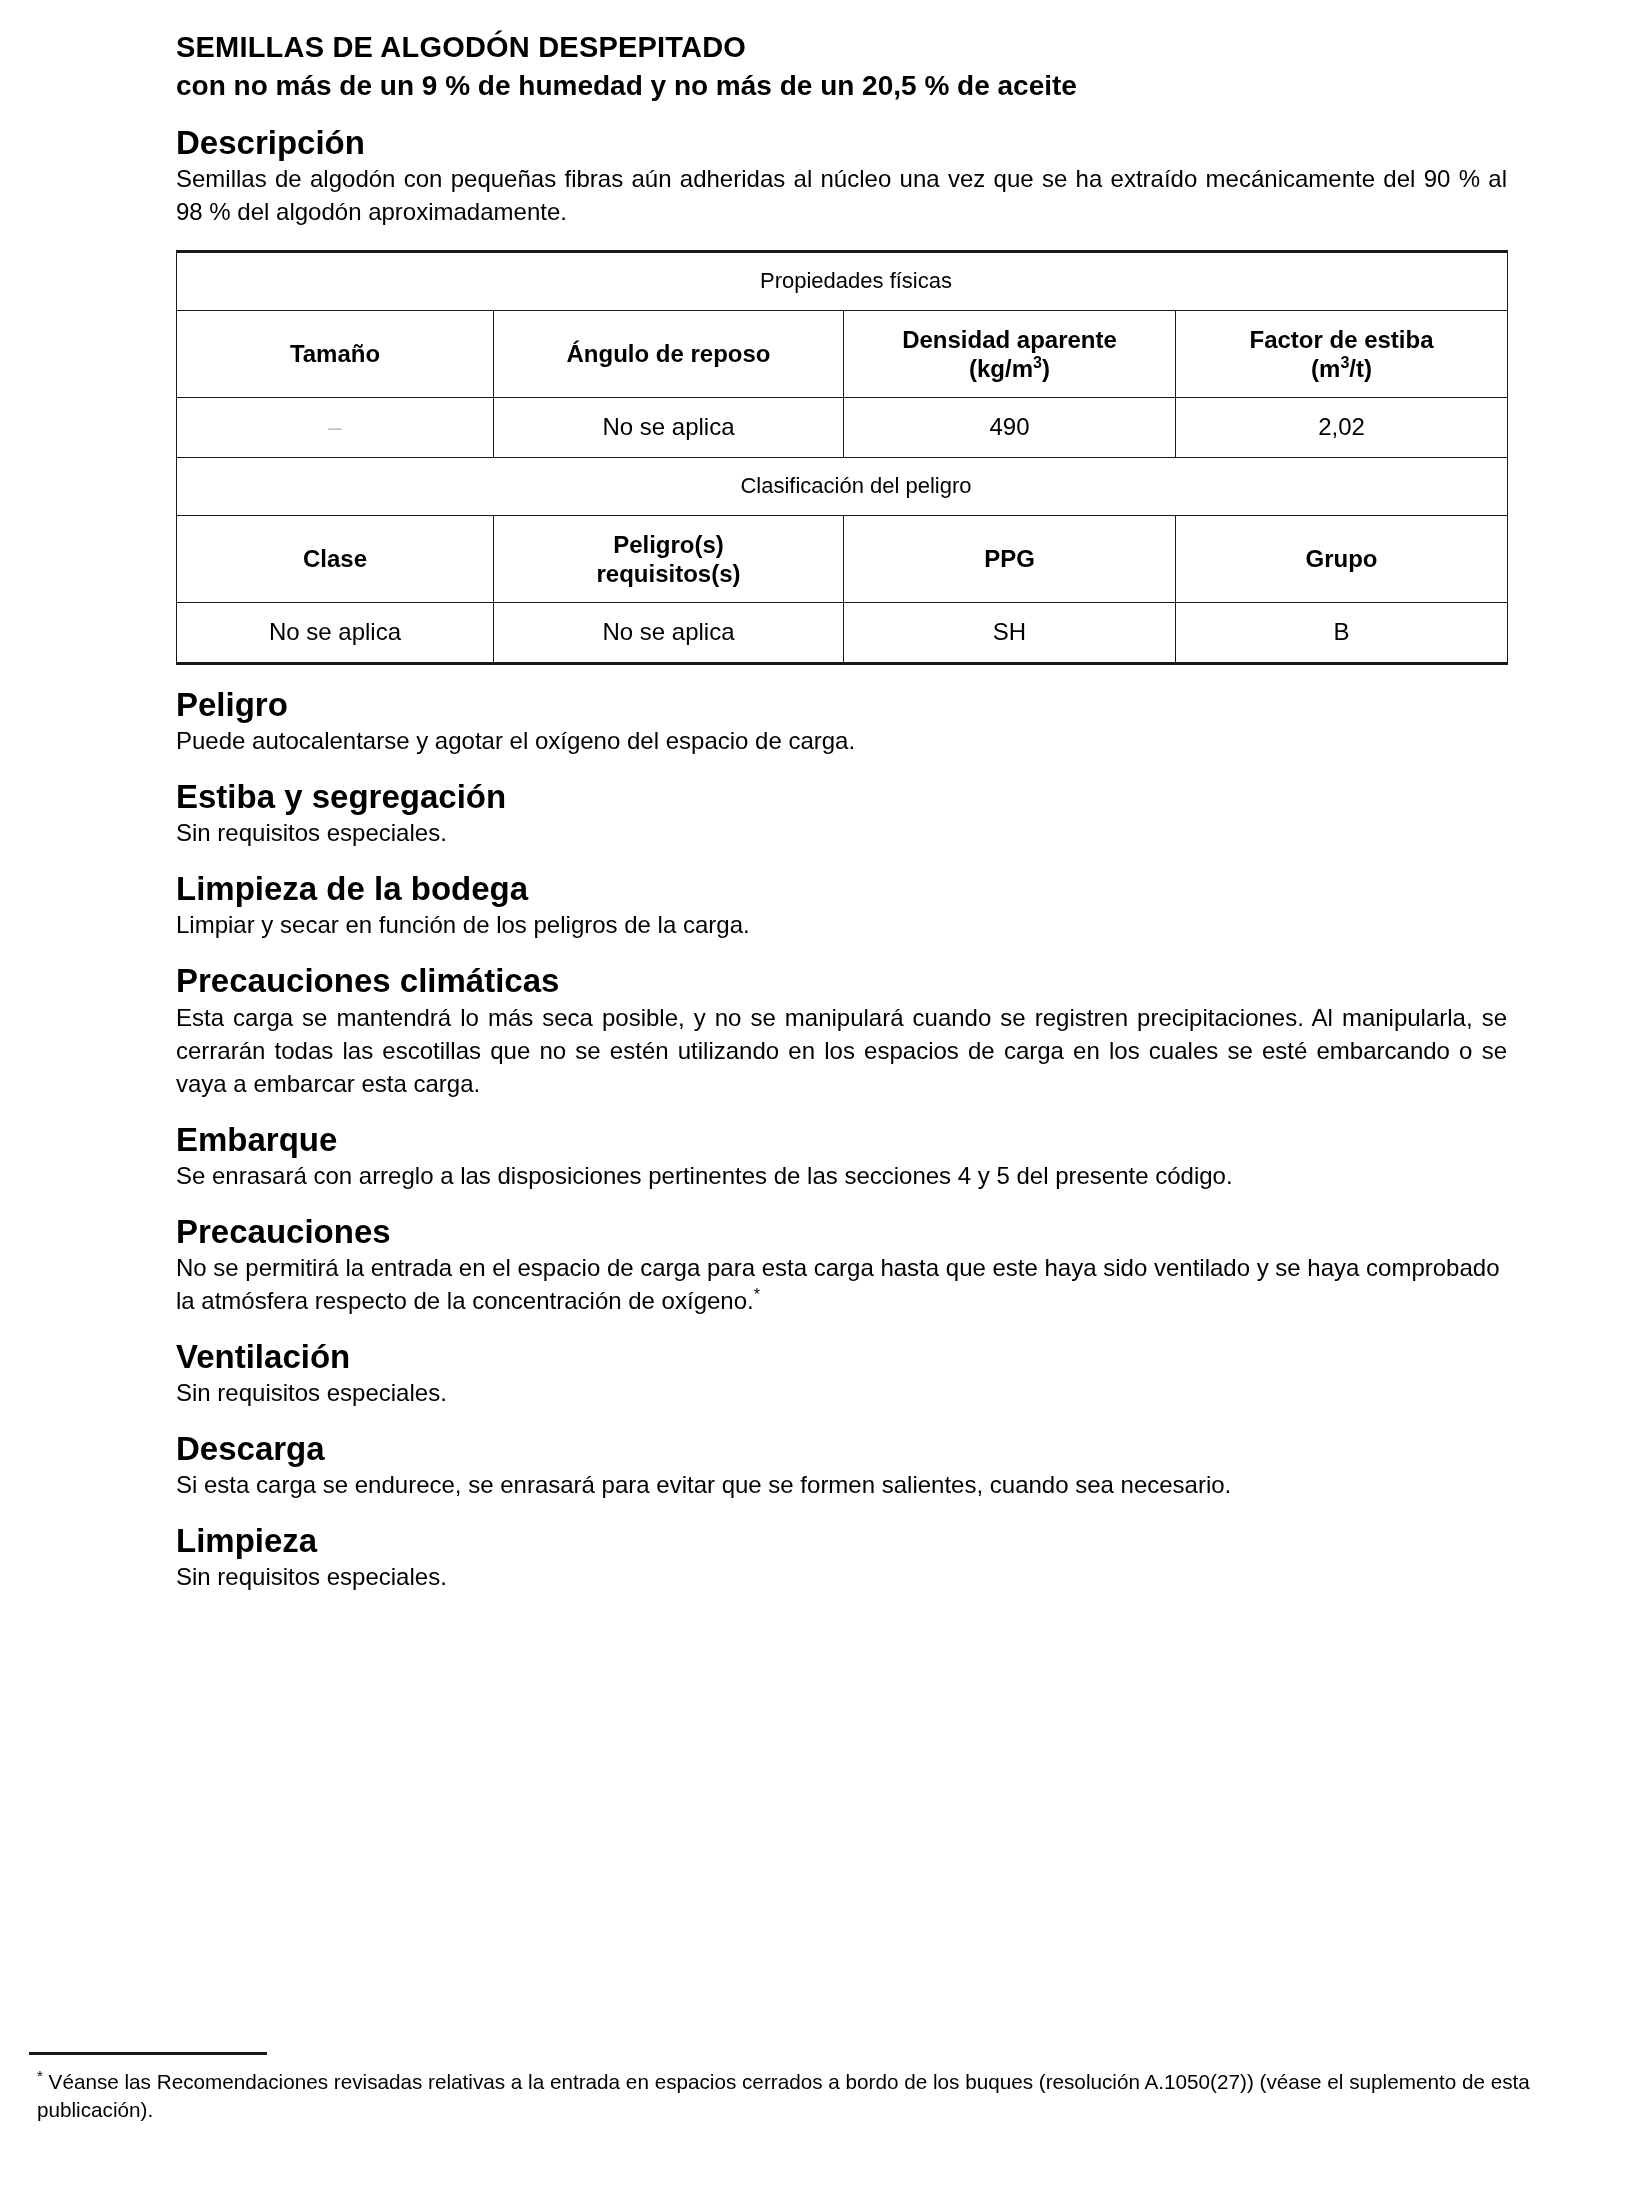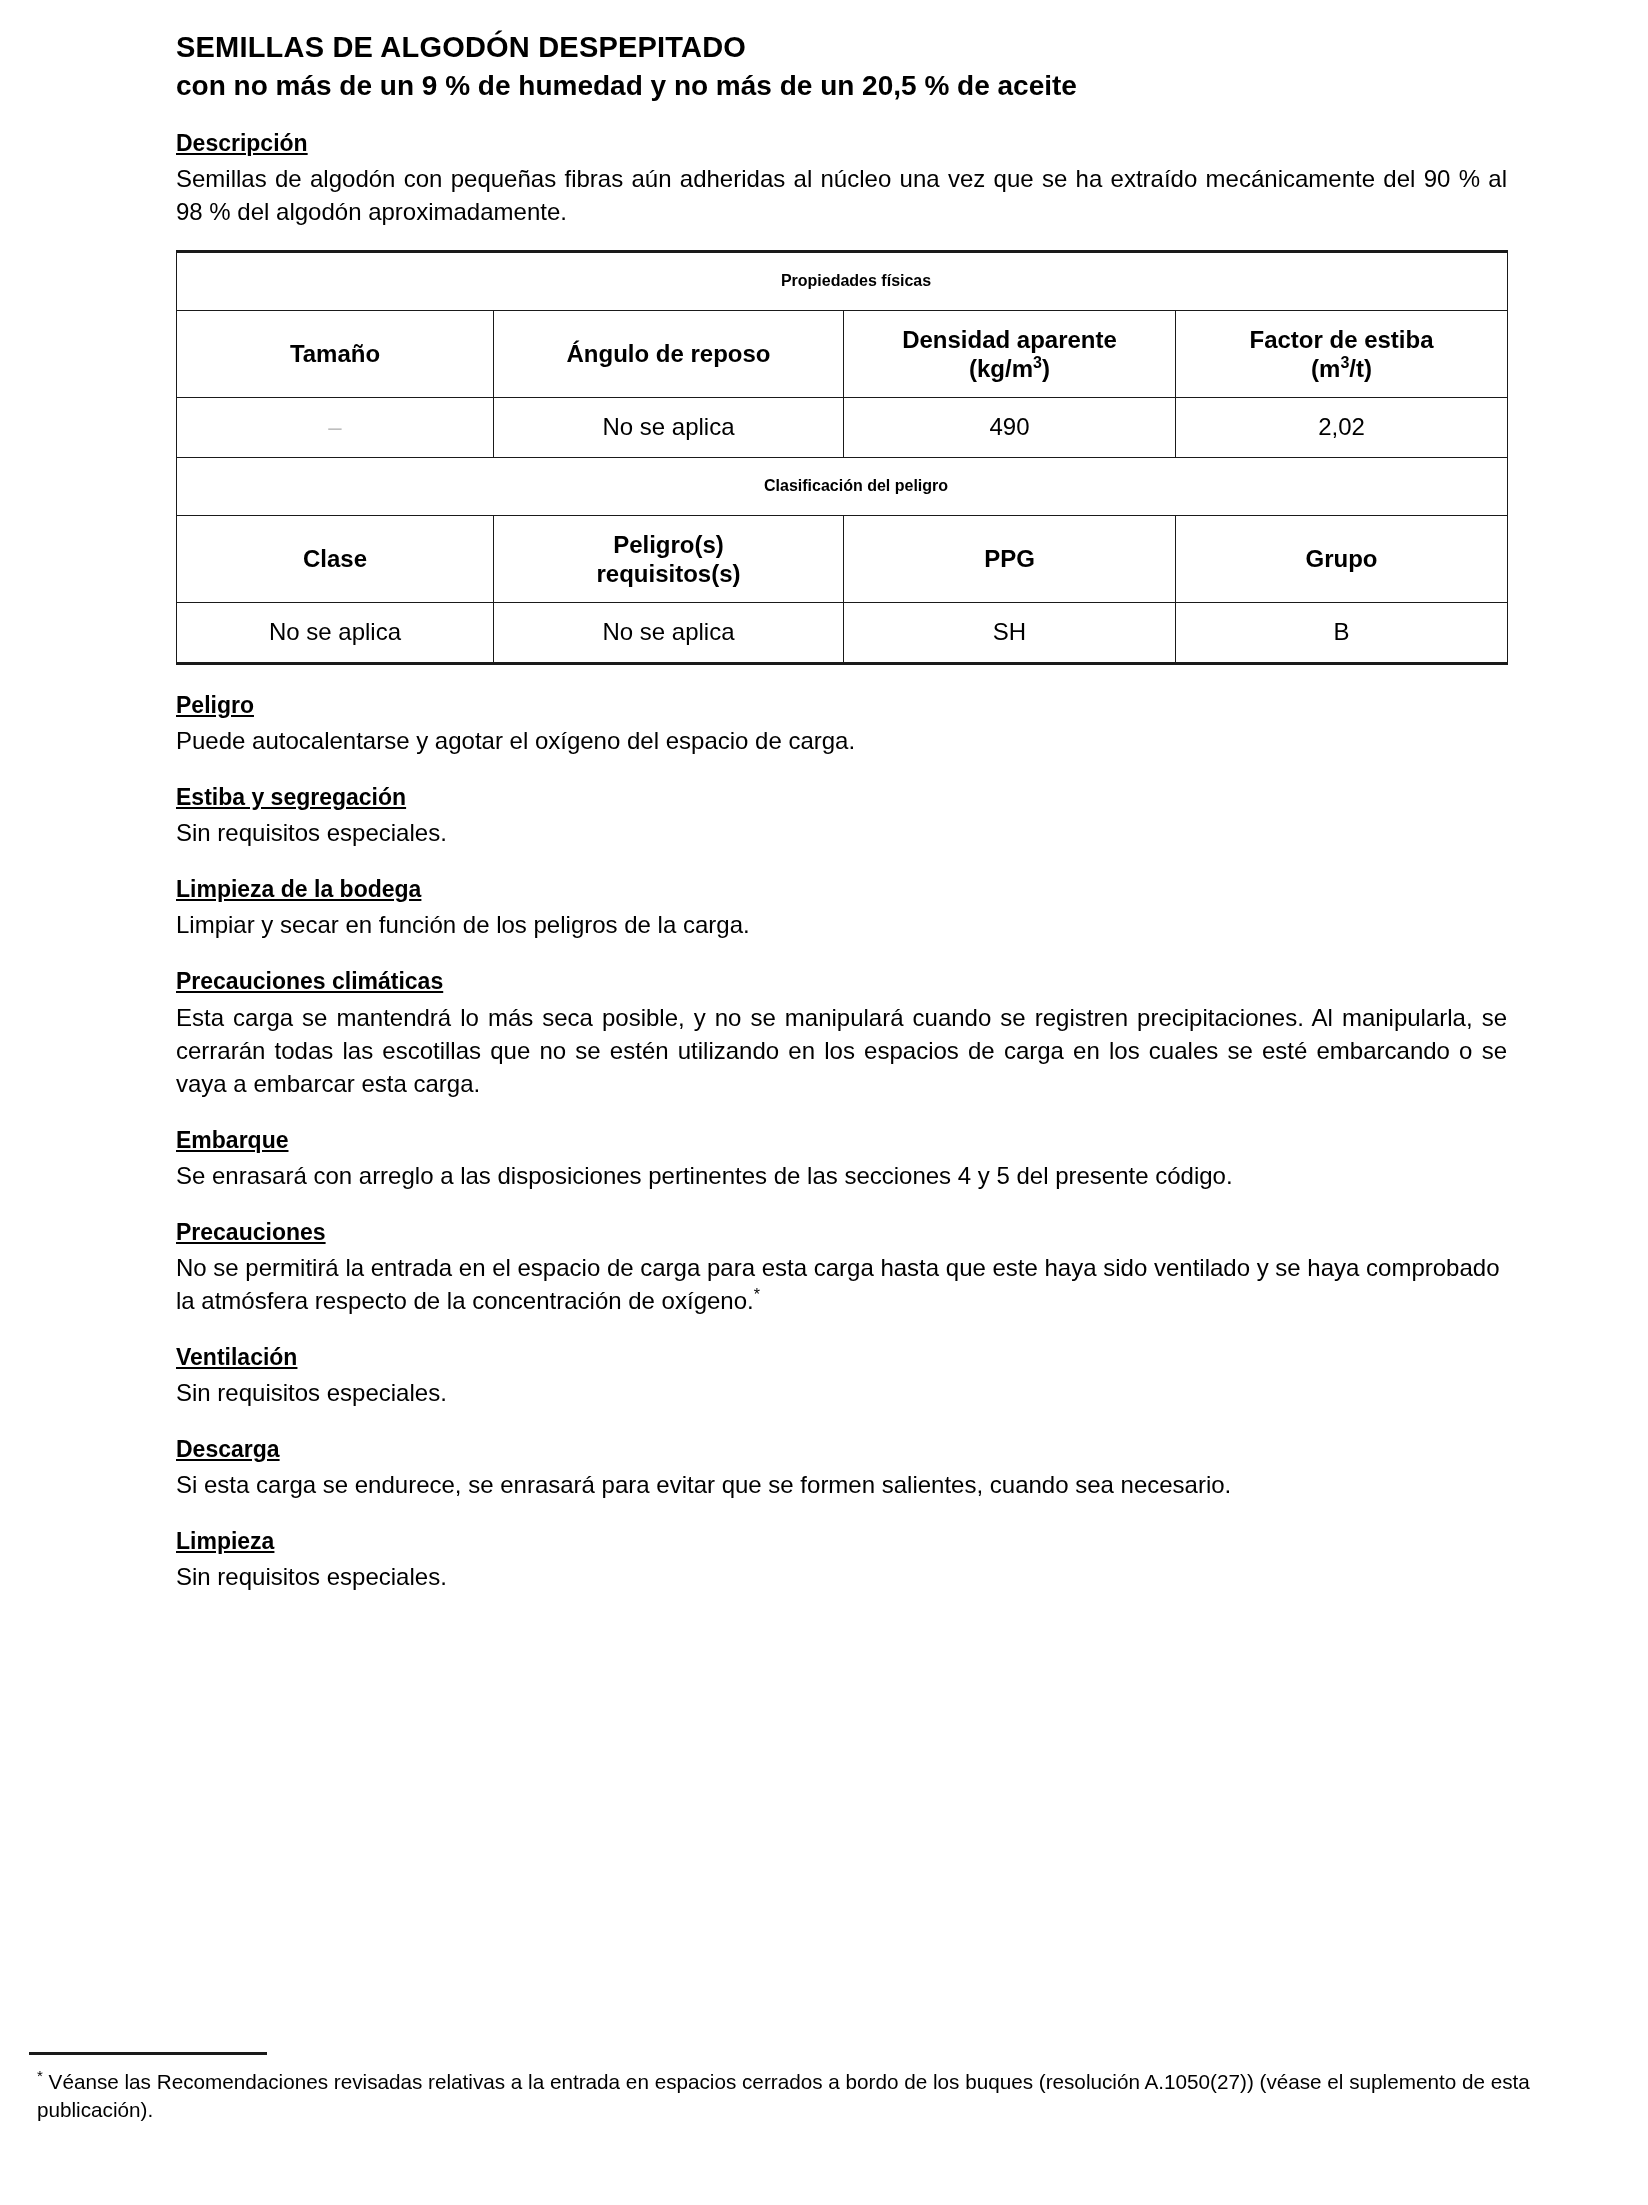--- a/index.html
+++ b/index.html
@@ -46,24 +46,23 @@
     margin: 1.6px 0 0 0;
   }
 
   
   .section {
     margin-top: 24px;
   }
 
   .heading {
     font-weight: bold;
-    font-size: 23px;
+    font-size: 33px;
     line-height: 32px;
     margin: 0 0 3.2px 0;
-    text-decoration: underline;
   }
 
   .para {
     font-size: 24px;
     line-height: 33px;
     margin: 0;
     text-align: justify;
     text-justify: inter-word;
   }
   .para.nojust { text-align: left; }
@@ -85,23 +84,23 @@
   }
   table.char td {
     border: 1.6px solid #1a1a1a;
     padding: 0;
     text-align: center;
     vertical-align: middle;
     font-size: 24px;
     line-height: 30px;
   }
   table.char td.bandhead {
-    font-weight: bold;
+    font-weight: normal;
     height: 57px;
-    font-size: 16px;
+    font-size: 22px;
     padding-left: 28px;
   }
   table.char td.colhead {
     font-weight: bold;
     height: 86px;
     font-size: 24px;
     line-height: 29px;
   }
   table.char td.datacell {
     height: 59px;

